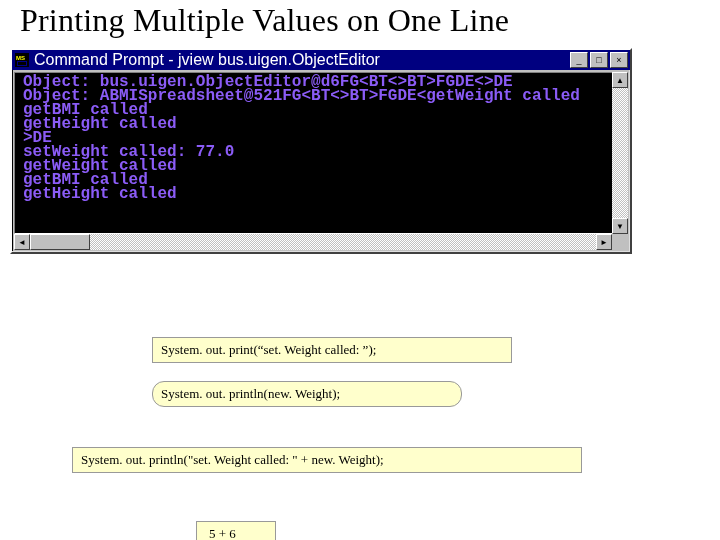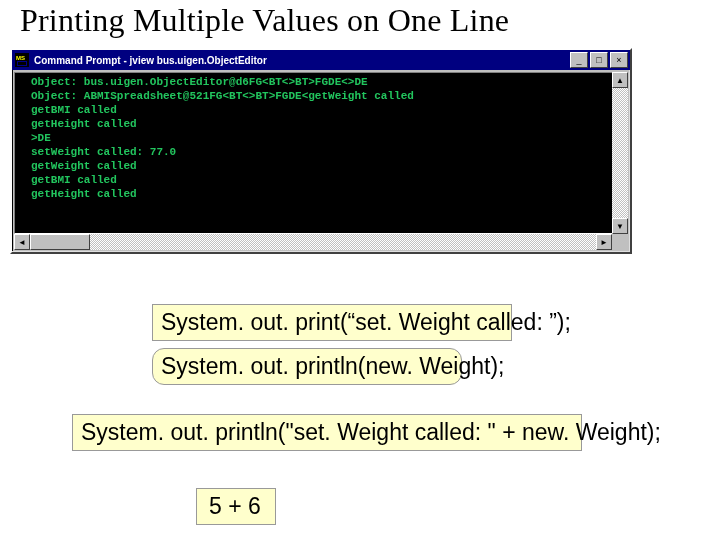--- a/index.html
+++ b/index.html
@@ -41,22 +41,22 @@
   }
   .sysicon {
     width: 16px; height: 16px;
     margin-right: 4px;
     display: flex; align-items: center; justify-content: center;
   }
   .sysicon svg { width:16px; height:16px; }
   .titlebar-text {
     color: #fff;
     font-family: Tahoma, "MS Sans Serif", sans-serif;
-    font-size: 10px;
-    font-weight: bold;
+    font-size: 16px;
+    font-weight: normal;
     flex: 1;
     white-space: nowrap;
   }
   .winbtns { display:flex; gap:2px; }
   .winbtn {
     width: 16px; height: 14px;
     background: #c0c0c0;
     border-top: 1px solid #fff;
     border-left: 1px solid #fff;
     border-right: 1px solid #404040;
@@ -70,26 +70,26 @@
     position:absolute;
     left:2px; top:22px; right:2px; bottom:18px;
     background:#000;
     border-top:1px solid #808080;
     border-left:1px solid #808080;
     border-right:1px solid #fff;
     border-bottom:1px solid #fff;
     overflow:hidden;
   }
   .console {
-    color:#22c55e;
+    color:#8b5cf6;
     font-family: "Courier New", monospace;
-    font-size:11px;
+    font-size:16px;
     font-weight:bold;
     line-height:14px;
-    padding:2px 16px;
+    padding:2px 8px;
     white-space:pre;
   }
   .vscroll {
     position:absolute;
     top:22px; right:2px; bottom:18px;
     width:16px;
     background:#c0c0c0;
     display:flex; flex-direction:column;
   }
   .hscroll {
@@ -125,24 +125,25 @@
   }
   .sizegrip {
     position:absolute; right:2px; bottom:2px; width:16px; height:16px;
     background:#c0c0c0;
   }
 
   .codebox {
     position:absolute;
     background:#ffffcc;
     border:1px solid #999;
-    font-family:Liberation Sans, sans-serif;
-    font-size:23px;
+    font-family:Liberation Serif, serif;
+    font-size:13px;
     padding:4px 10px 4px 8px;
     white-space:nowrap;
+    margin-top:33px;
   }
   .code-single1 { left:152px; top:304px; width:340px; }
   .code-single2 { left:152px; top:348px; width:290px;border-radius:12px; }
   .code-combined { left:72px; top:414px; width:490px; }
   .code-exp { left:196px; top:488px; width:54px; padding:4px 12px; }
 
   .annot {
     position:absolute;
     left:576px; top:296px;
     width:130px;

